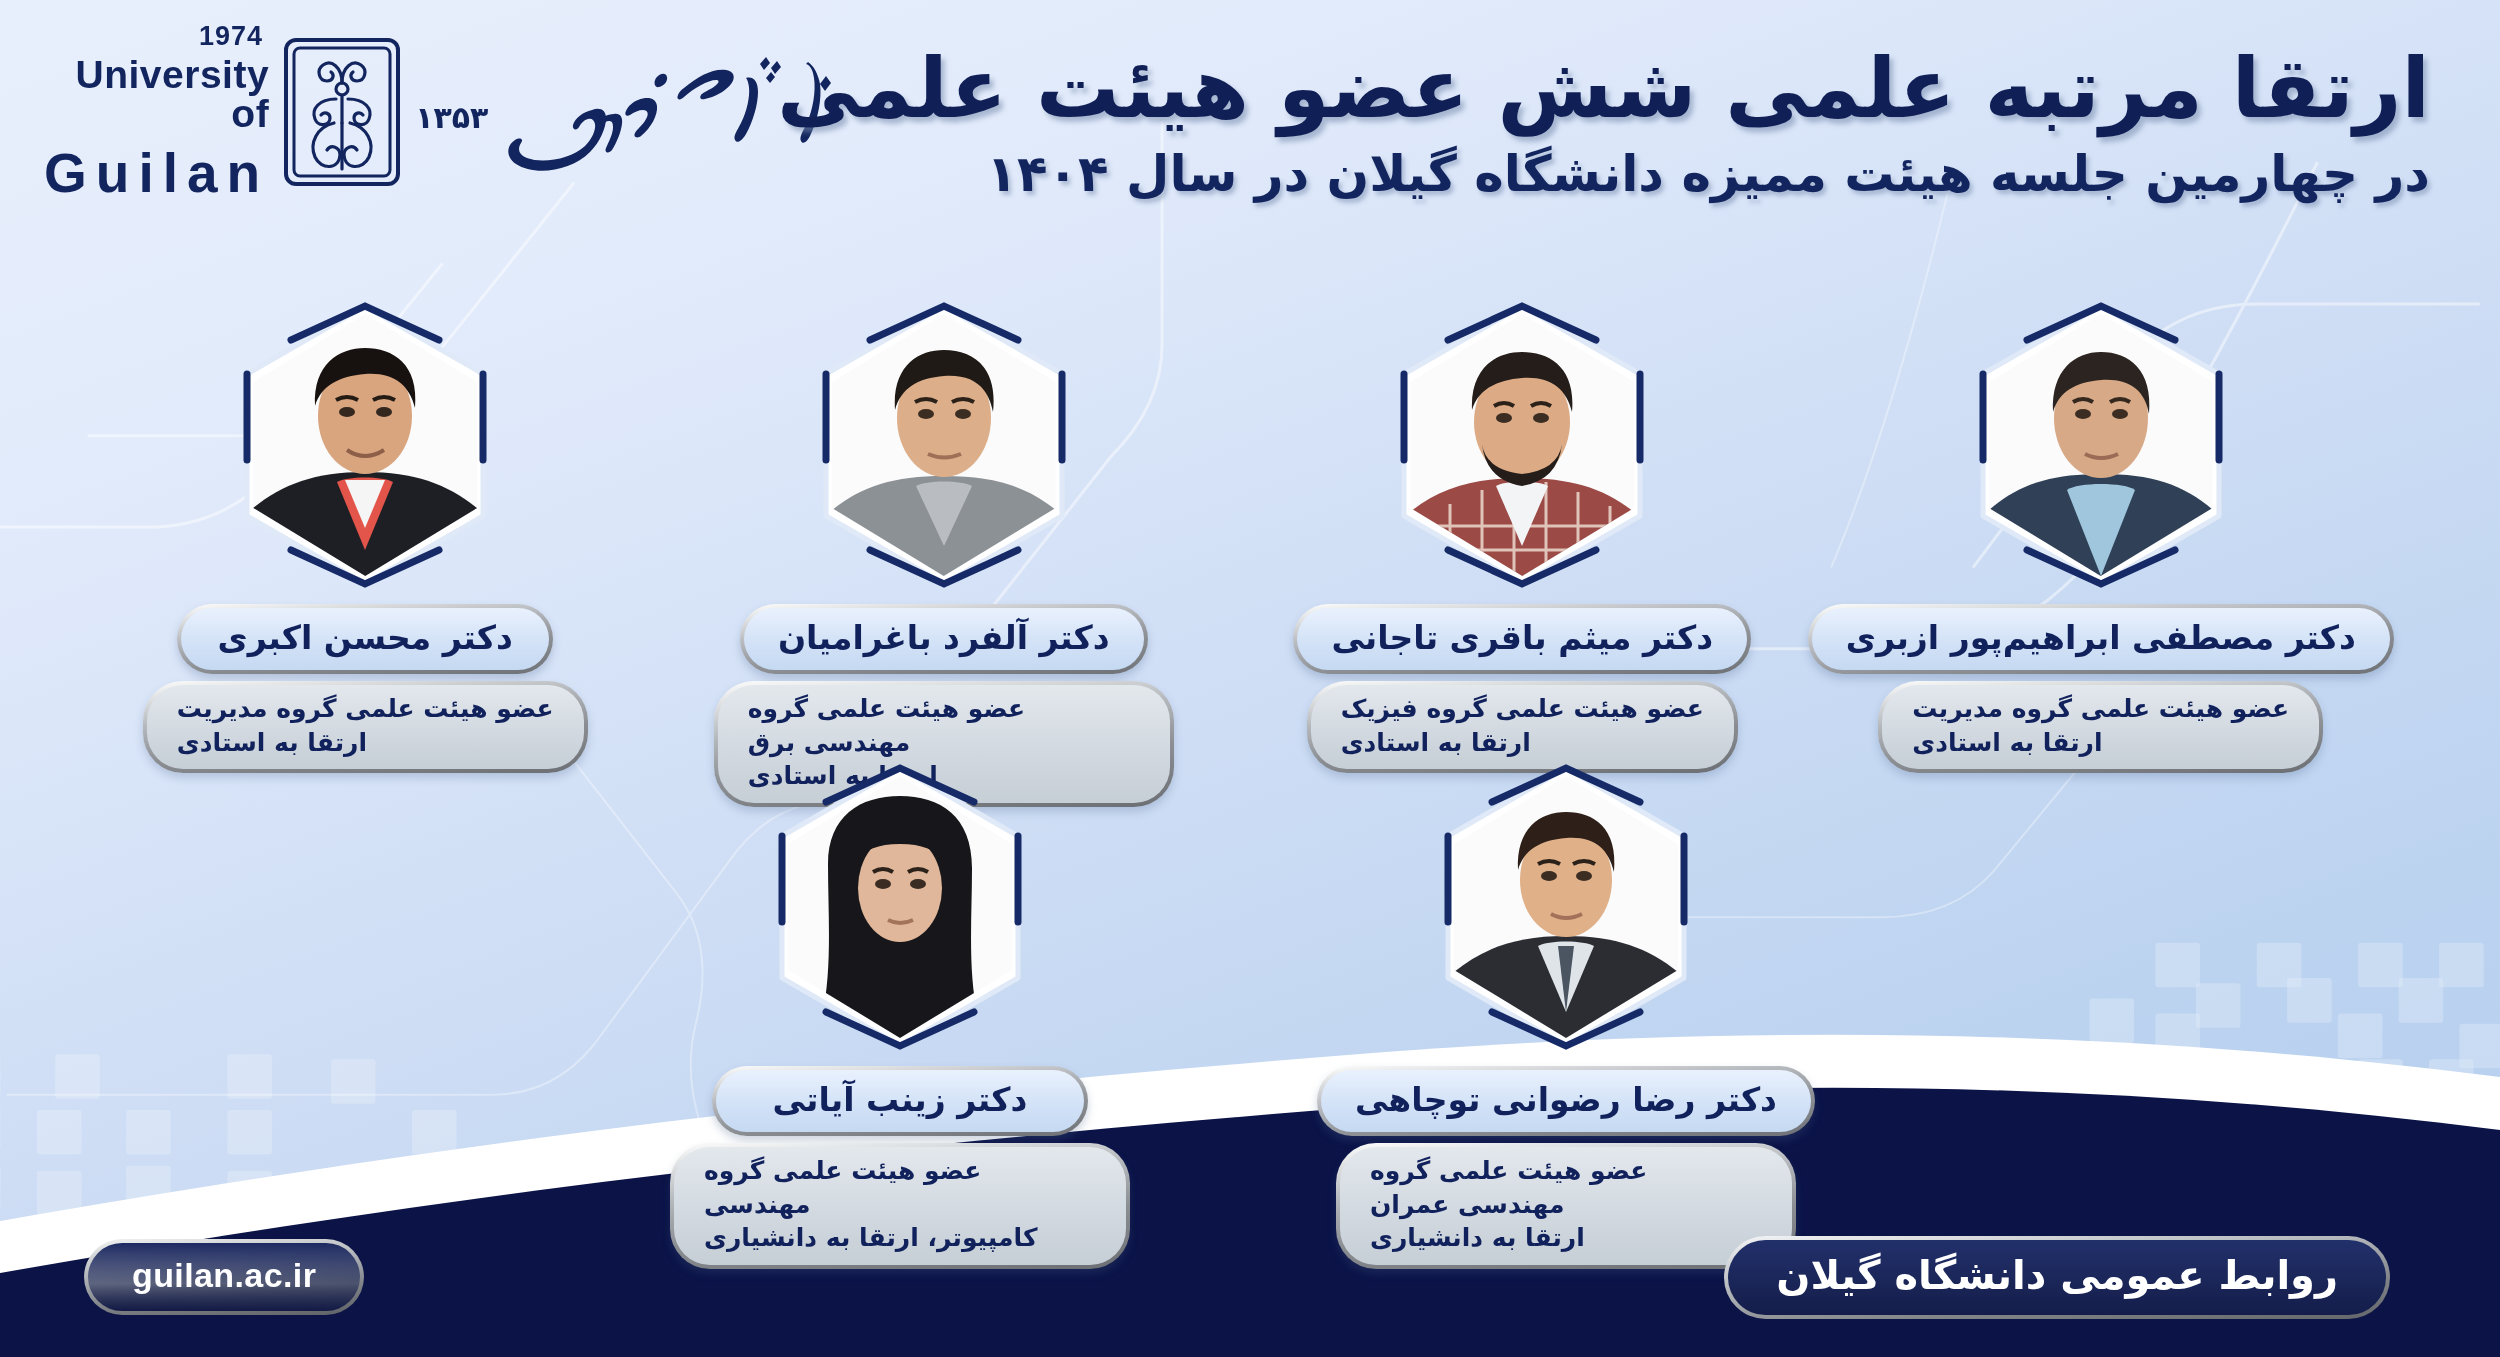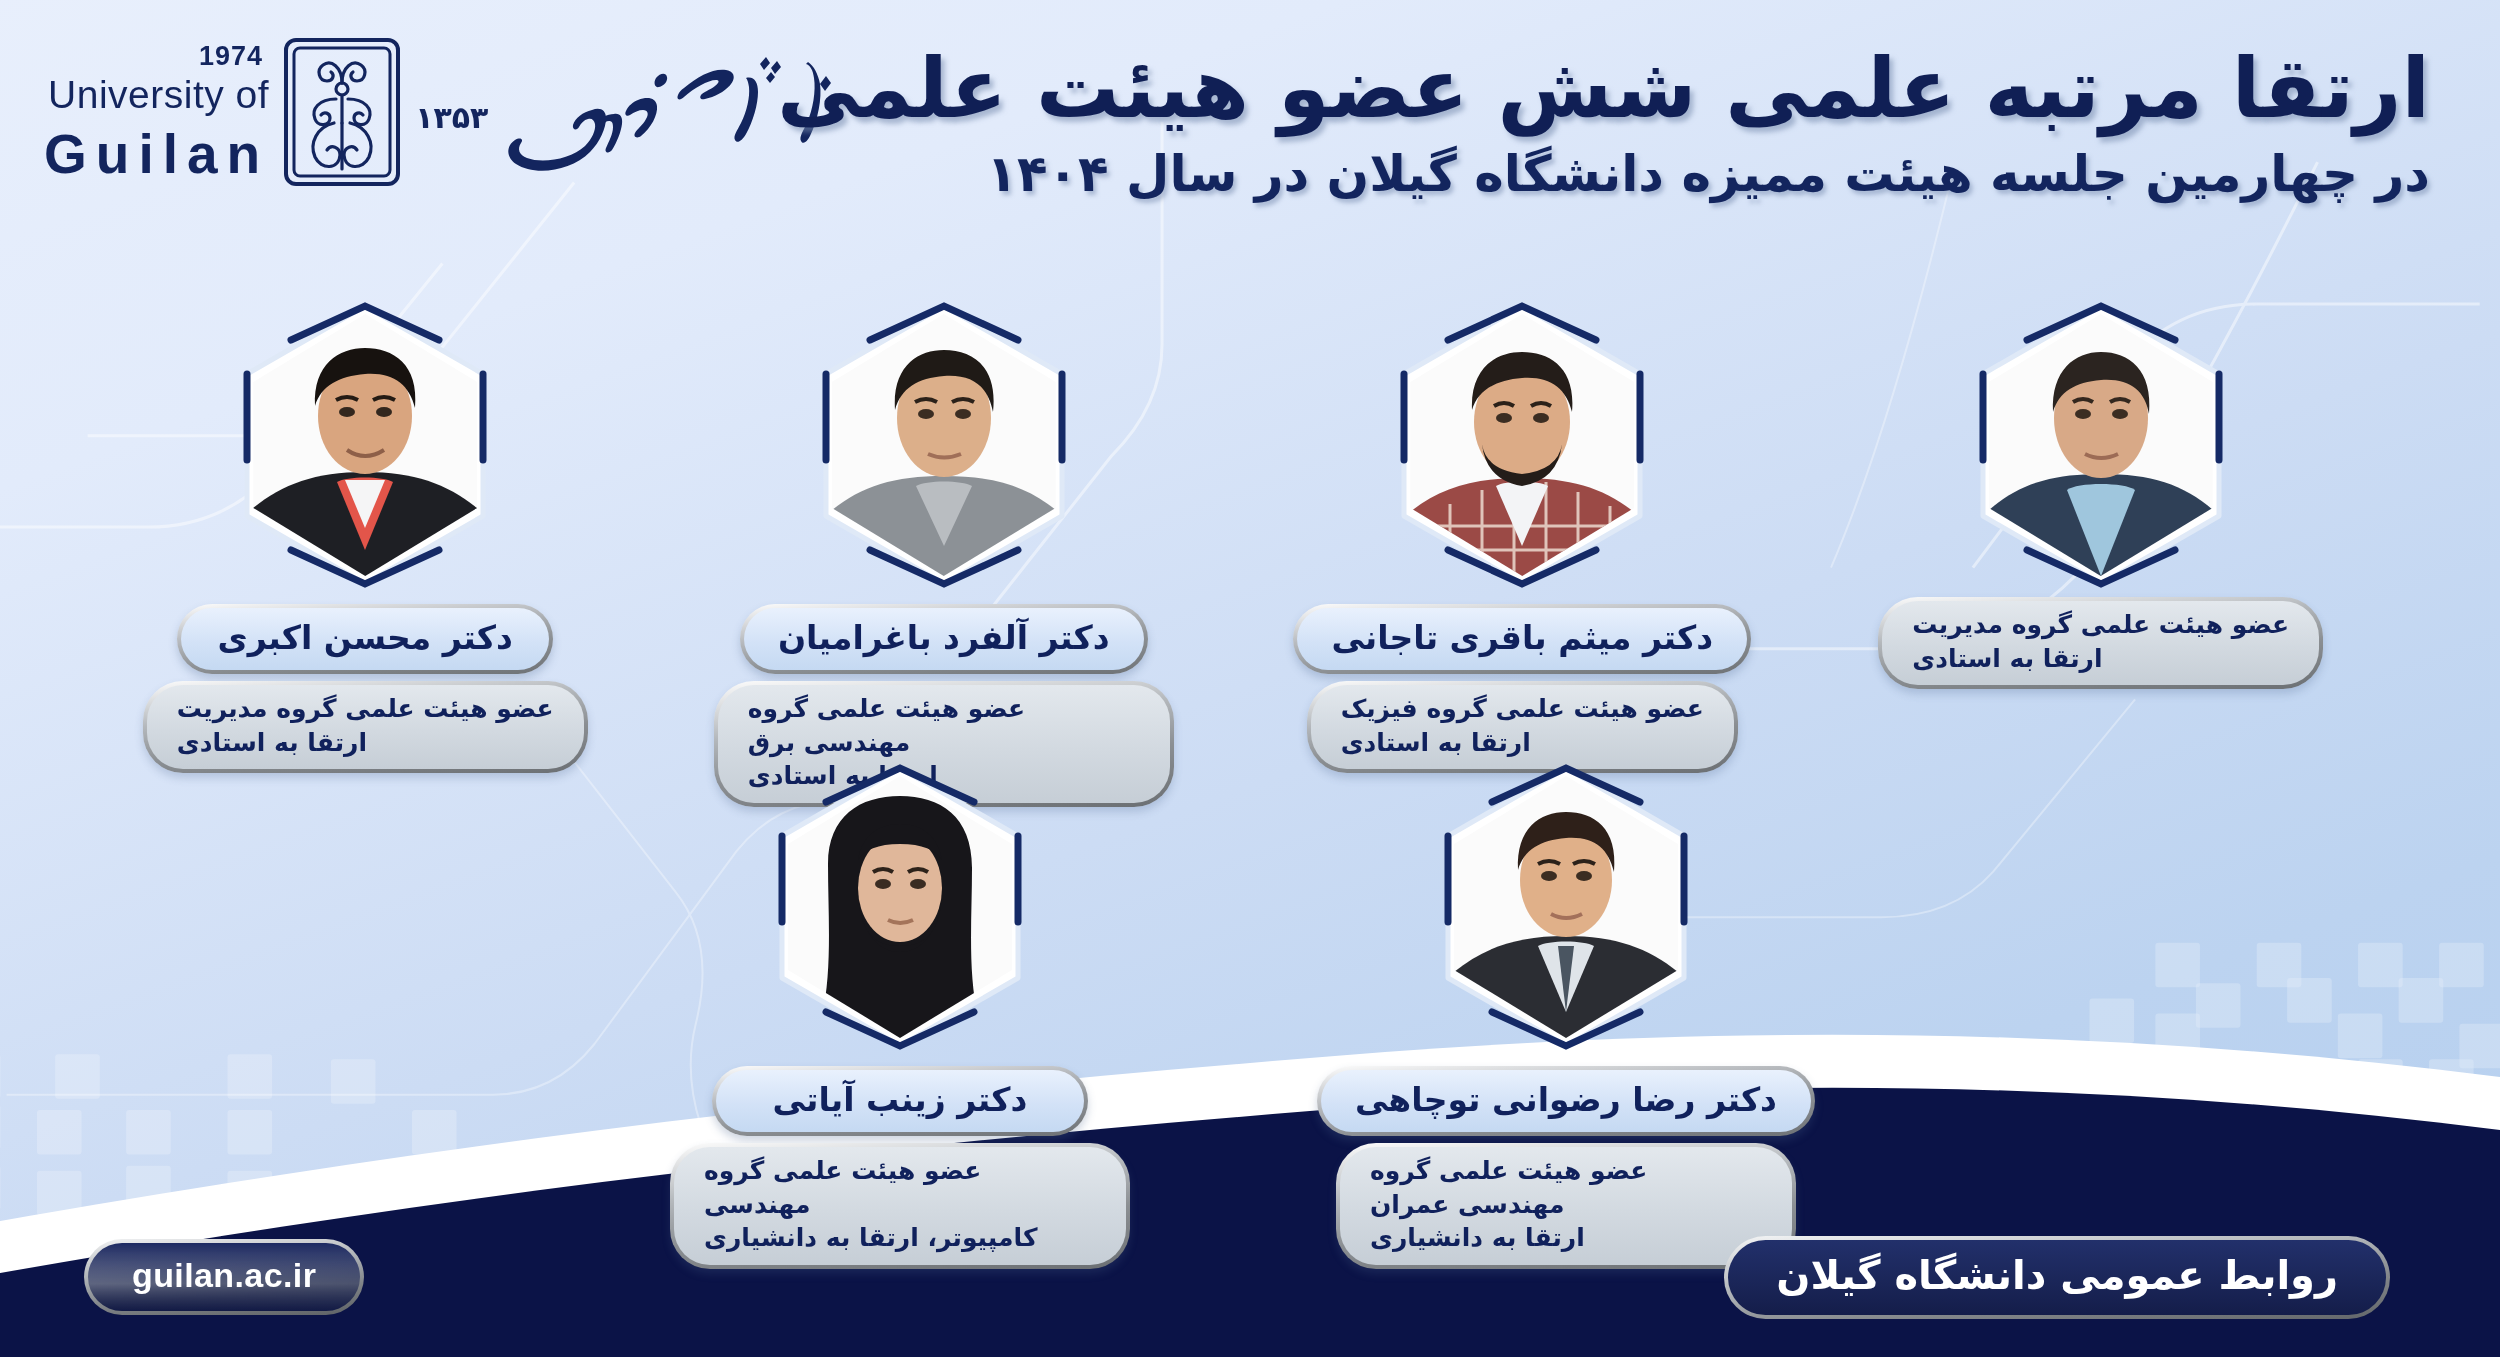--- a/index.html
+++ b/index.html
@@ -46,21 +46,21 @@
     padding-bottom: 4px;
   }
   .logo-year-en {
     font-size: 27px;
     font-weight: 700;
     letter-spacing: 1px;
     margin: 0 6px 5px 0;
   }
   .logo-univ {
     font-size: 39px;
-    font-weight: 400;
+    font-weight: 700;
     letter-spacing: 0.5px;
     margin-bottom: 13px;
   }
   .logo-guilan {
     font-size: 55px;
     font-weight: 700;
     letter-spacing: 9px;
   }
   .logo-emblem { margin: 0 14px; }
   .logo-fa {
@@ -376,20 +376,21 @@
             <ellipse cx="112" cy="104" rx="47" ry="60" fill="#d8a987"></ellipse>
             <path d="M64 98 C62 56 86 38 112 38 C140 38 164 56 160 100 C156 76 140 64 112 66 C86 68 70 78 64 98 Z" fill="#2b2420"></path>
             <ellipse cx="94" cy="100" rx="8" ry="5" fill="#3b2d22"></ellipse>
             <ellipse cx="131" cy="100" rx="8" ry="5" fill="#3b2d22"></ellipse>
             <path d="M84 88 Q94 82 104 88" stroke="#33271e" stroke-width="4" fill="none"></path>
             <path d="M121 88 Q131 82 141 88" stroke="#33271e" stroke-width="4" fill="none"></path>
             <path d="M96 140 Q112 148 129 140" stroke="#9c6b55" stroke-width="4" fill="none"></path>
           </svg>
         </div>
       </div>
+      <div class="name-pill">دکتر مصطفی ابراهیم‌پور ازبری</div>
       <div class="role-pill">عضو هیئت علمی گروه مدیریت
 ارتقا به استادی</div>
     </div>
 
     <div class="person">
       <div class="hex-frame">
         <svg viewBox="0 0 268 290">
           <path d="M134 6 L252 74 L252 216 L134 284 L16 216 L16 74 Z" fill="#ffffff" stroke="#dfe9f7" stroke-width="5" stroke-linejoin="round"></path>
           <path d="M60 40 L134 6 L208 40" fill="none" stroke="#152a66" stroke-width="7" stroke-linecap="round"></path>
           <path d="M252 74 L252 160" fill="none" stroke="#152a66" stroke-width="7" stroke-linecap="round"></path>

